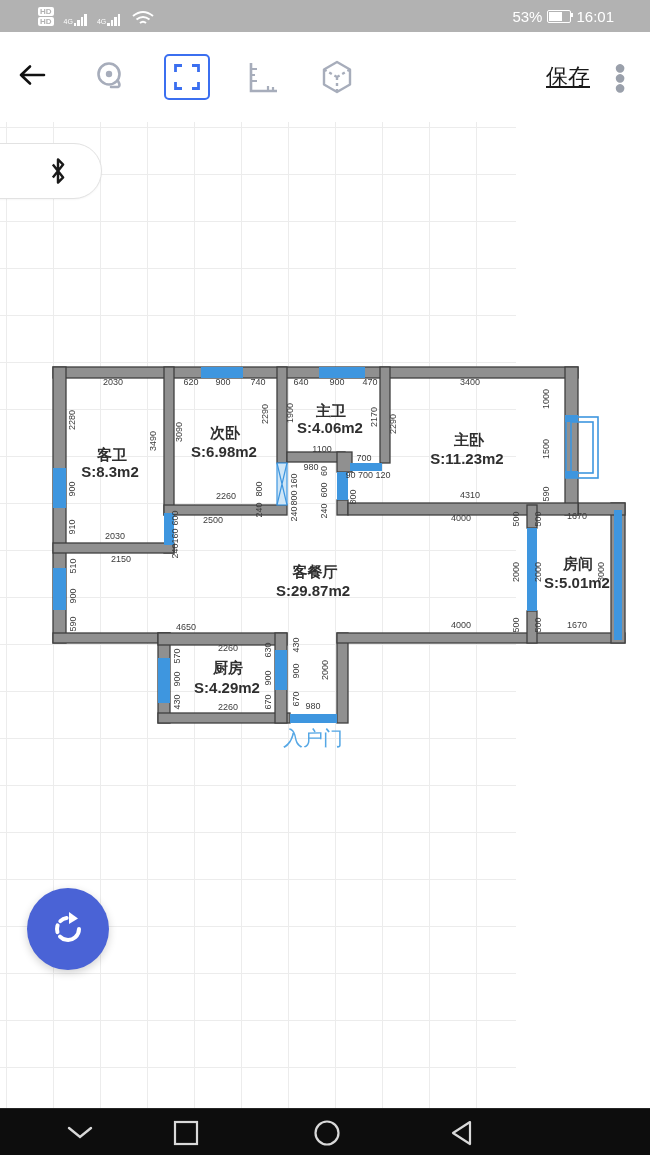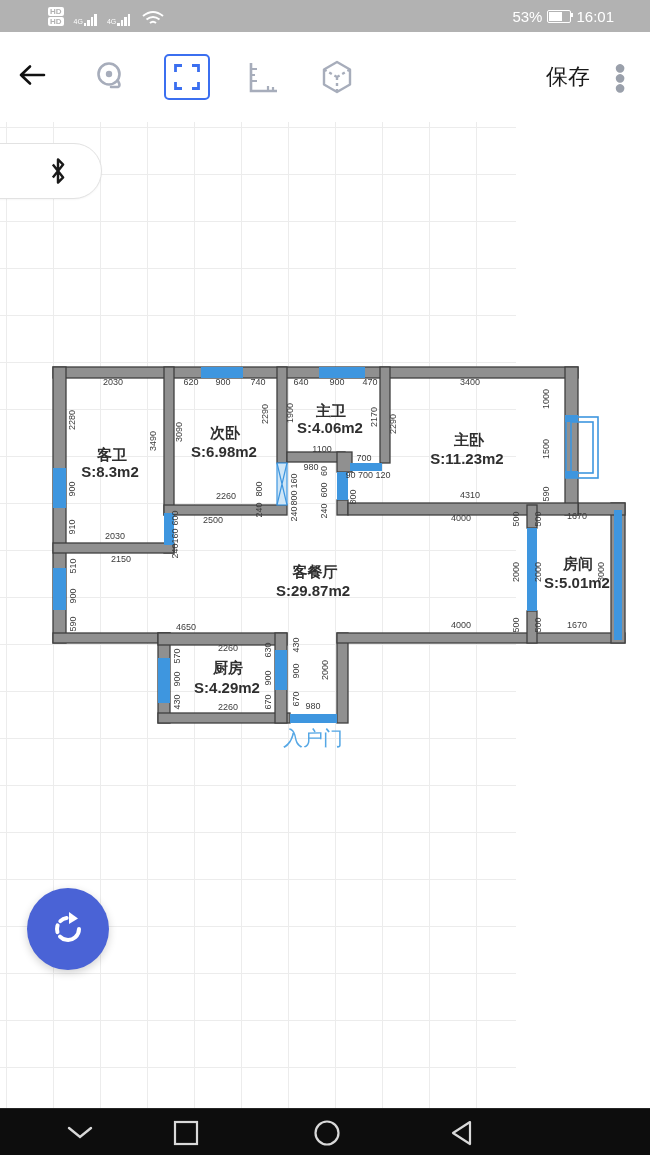--- a/index.html
+++ b/index.html
@@ -1,40 +1,40 @@
 <!DOCTYPE html>
 <html><head>
 <meta charset="utf-8">
 <style>
   html,body{margin:0;padding:0;}
   body{width:650px;height:1155px;position:relative;overflow:hidden;
        font-family:"Liberation Sans",sans-serif;background:#fff;}
   
   .statusbar{position:absolute;left:0;top:0;width:650px;height:32px;background:#b2b2b2;
              color:#fff;display:flex;align-items:center;}
-  .sb-left{display:flex;align-items:flex-end;gap:4px;margin-left:48px;}
+  .sb-left{display:flex;align-items:flex-end;gap:4px;margin-left:38px;}
   .hd-stack{display:flex;flex-direction:column;gap:1px;}
   .hd-chip{font-size:8px;font-weight:bold;color:#b2b2b2;background:#fff;border-radius:2px;
            padding:0 2px;line-height:9px;letter-spacing:0;}
   .sig{display:flex;align-items:flex-end;margin-left:6px;}
   .sig .g4{font-size:7px;margin-right:1px;line-height:8px;align-self:flex-start;margin-top:4px;}
   .bars{display:flex;align-items:flex-end;gap:1px;}
   .bars i{display:block;width:2.5px;background:#fff;}
   .sb-right{margin-left:auto;margin-right:36px;display:flex;align-items:center;gap:5px;font-size:15px;}
   .battery{width:22px;height:11px;border:1px solid #fff;border-radius:2px;position:relative;}
   .battery::after{content:"";position:absolute;right:-3px;top:2.5px;width:2px;height:4px;background:#fff;}
   .battery i{position:absolute;left:1px;top:1px;bottom:1px;width:55%;background:#fff;}
   
   .toolbar{position:absolute;left:0;top:32px;width:650px;height:90px;background:#fff;
            display:flex;align-items:center;}
   .tb-back{width:64px;text-align:center;font-size:30px;color:#111;}
   .tb-icons{display:flex;align-items:center;gap:32px;margin-left:26px;}
   .tb-ic{width:42px;height:42px;display:flex;align-items:center;justify-content:center;border-radius:5px;}
   .tb-ic.sel{border:2.5px solid #3b6ff0;}
-  .tb-save{margin-left:auto;font-size:22px;color:#1a1a1a;}
+  .tb-save{margin-left:auto;font-size:22px;color:#1a1a1a;text-decoration:underline;}
   .tb-kebab{width:60px;text-align:center;color:#9aa0ab;font-size:20px;letter-spacing:0;line-height:7px;}
   .tb-kebab span{display:block;margin:3px 0;}
   
   .canvas{position:absolute;left:0;top:122px;width:516px;height:986px;background:#fff;
     background-image:linear-gradient(#ececec 1px,transparent 1px),
                      linear-gradient(90deg,#ececec 1px,transparent 1px);
     background-size:47px 47px;background-position:6px 5px;}
   .bt-pill{position:absolute;left:-18px;top:21px;width:118px;height:54px;background:#fff;
            border:1px solid #e2e2e2;border-radius:0 28px 28px 0;display:flex;align-items:center;
            justify-content:flex-end;box-shadow:0 1px 2px rgba(0,0,0,.04);}

